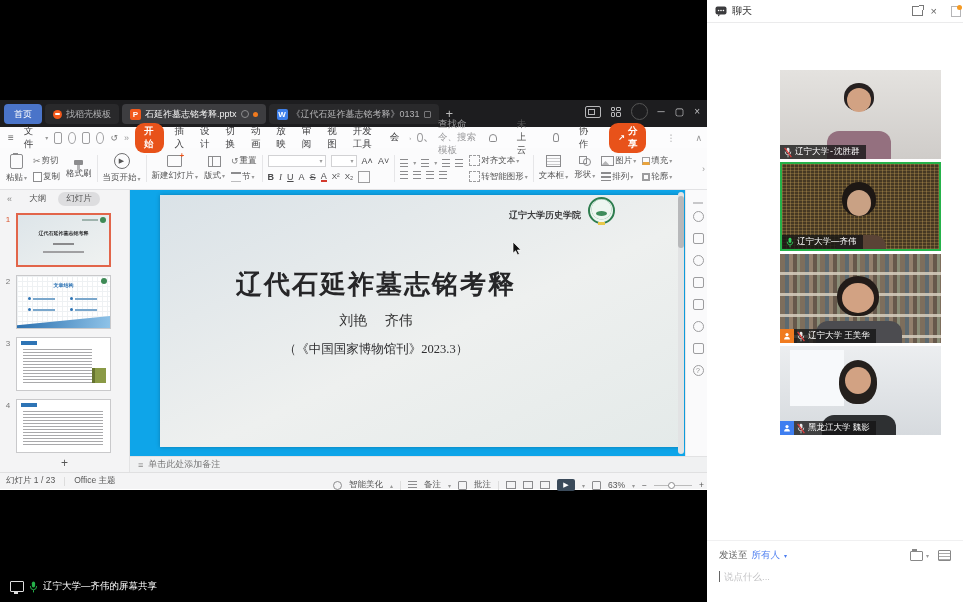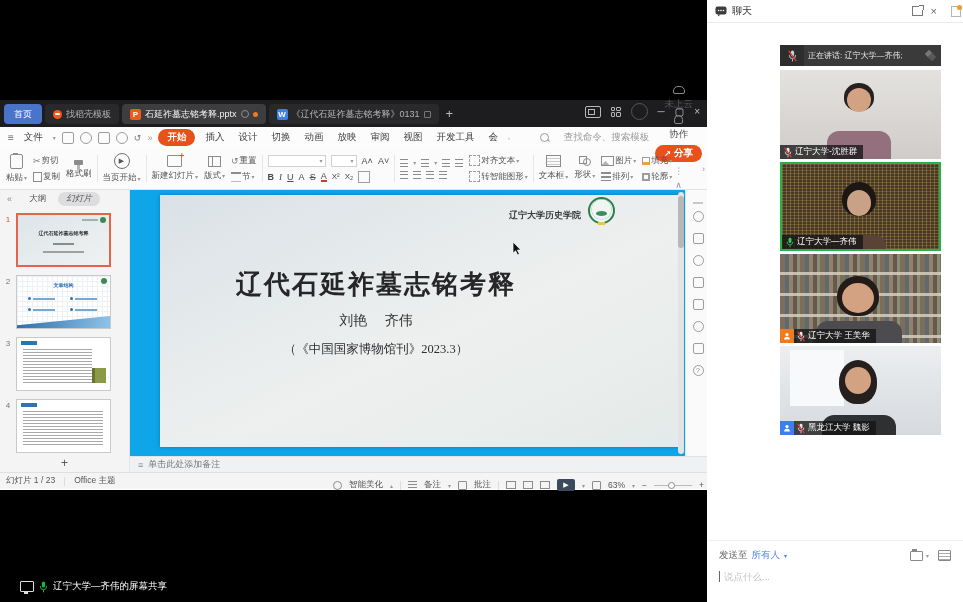--- a/index.html
+++ b/index.html
@@ -38,21 +38,21 @@
   .mcaret{font-size:6px;color:#999;}
   .mi{width:10px;height:10px;border:1px solid #9d9d9f;border-radius:2px;}
   .mi.b2{border-radius:50%;}
   .mundo{color:#777;font-size:9px;}
   .mmore{color:#999;font-size:9px;}
   .mtab{padding:1px 4px;color:#3f3f41;}
   .mtab.active{background:#e8521a;color:#fff;border-radius:9px;padding:2px 9px;font-weight:bold;}
   .msearch{margin-left:auto;display:flex;align-items:center;gap:15px;color:#9a9a9c;}
   .mag{width:7px;height:7px;border:1px solid #9a9a9c;border-radius:50%;position:relative;}
   .mag:after{content:'';position:absolute;left:6px;top:6px;width:3px;height:1px;background:#9a9a9c;transform:rotate(45deg);}
-  .mright{display:flex;align-items:center;gap:4px;color:#555;flex-direction:column;}
+  .mright{display:flex;align-items:center;gap:20px;color:#555;}
   .cloud-ico{width:10px;height:6px;border:1px solid #8a8a8c;border-radius:5px 5px 2px 2px;}
   .collab-ico{width:7px;height:7px;border:1px solid #8a8a8c;border-radius:50% 50% 2px 2px;}
   .sharebtn{background:#e8521a;color:#fff;border-radius:9px;padding:2px 9px;display:flex;align-items:center;gap:3px;font-weight:bold;}
   .share-arrow{font-size:8px;}
 
   
   .ribbon{height:42px;background:#fbfbfc;border-bottom:1px solid #e2e2e4;display:flex;align-items:stretch;padding:2px 2px;font-size:8.5px;color:#4a4a4c;box-sizing:border-box;}
   .rgroup{display:flex;align-items:center;gap:6px;padding:0 4px;}
   .rsep{width:1px;background:#e6e6e8;margin:5px 1px;}
   .rcol{display:flex;flex-direction:column;align-items:center;justify-content:center;gap:3px;}
@@ -96,21 +96,21 @@
   .i-fill{width:8px;height:8px;border:1px solid #9d9d9f;border-bottom:3px solid #e8a33d;box-sizing:border-box;}
   .i-arr{width:10px;height:9px;background:repeating-linear-gradient(180deg,#8c8c8e 0 2px,transparent 2px 4px);}
   .i-out{width:8px;height:8px;border:2px solid #9d9d9f;box-sizing:border-box;}
   .rmore{margin-left:auto;align-self:center;color:#999;font-size:9px;padding:0 3px;}
 
   
   .workspace{height:266px;display:flex;box-sizing:border-box;}
   .thumbpanel{width:130px;background:#f4f4f5;border-right:1px solid #e3e3e4;box-sizing:border-box;}
   .ptabs{height:17px;display:flex;align-items:center;justify-content:center;gap:12px;font-size:8.5px;color:#555;position:relative;}
   .pcollapse{position:absolute;left:7px;color:#888;font-size:9px;}
-  .ptab.active{background:#dddddf;border-radius:8px;padding:1px 8px;font-style:italic;}
+  .ptab.active{background:#dddddf;border-radius:8px;padding:1px 8px;}
   .thumb{display:flex;margin:6px 4px 8px 0;}
   .tnum{width:16px;font-size:8px;color:#777;text-align:center;padding-top:2px;}
   .tnum.sel{color:#d8552f;}
   .tbox{width:95px;height:54px;background:#fff;border:1px solid #c9c9cb;position:relative;overflow:hidden;box-sizing:border-box;}
   .tbox.sel{border:2px solid #e2654a;}
   .mini-slide{position:absolute;inset:0;background:linear-gradient(150deg,#dde5e9,#f0f2f1);}
   .m-orgline{position:absolute;top:4px;right:11px;width:16px;height:2px;background:#9fb3ad;}
   .m-logo{position:absolute;top:2px;right:3px;width:6px;height:6px;border-radius:50%;background:#3e8a55;}
   .m-title{position:absolute;top:15px;left:0;right:0;text-align:center;font-size:5px;color:#2f2f31;font-weight:bold;font-family:"Liberation Serif",serif;}
   .m-line1{position:absolute;top:28px;left:38%;right:38%;height:2px;background:#8a8a8c;}
@@ -156,21 +156,21 @@
   .sb-ico.sq{border-radius:1px;}
   .sb-lines{width:9px;height:8px;background:repeating-linear-gradient(180deg,#8c8c8e 0 1px,transparent 1px 3px);}
   .vico{width:10px;height:8px;border:1px solid #8a8a8c;box-sizing:border-box;}
   .vico.grid{background:linear-gradient(90deg,transparent 45%,#8a8a8c 45% 55%,transparent 55%),linear-gradient(180deg,transparent 45%,#8a8a8c 45% 55%,transparent 55%);}
   .vico.split{background:linear-gradient(90deg,transparent 45%,#8a8a8c 45% 55%,transparent 55%);}
   .sb-play{width:18px;height:12px;background:#3a4a5a;border-radius:2px;color:#fff;font-size:7px;display:flex;align-items:center;justify-content:center;}
   .sb-track{width:38px;height:1px;background:#bbb;position:relative;}
   .sb-knob{position:absolute;left:14px;top:-3px;width:7px;height:7px;border:1px solid #8a8a8c;border-radius:50%;background:#fff;box-sizing:border-box;}
 
   
-  .sharepill{position:absolute;left:20px;top:580px;display:flex;align-items:center;gap:5px;color:#fff;font-size:9.5px;}
+  .sharepill{position:absolute;left:10px;top:580px;display:flex;align-items:center;gap:5px;color:#fff;font-size:9.5px;}
   .monitor{width:12px;height:9px;border:1px solid #ddd;border-radius:1px;position:relative;}
   .monitor:after{content:'';position:absolute;left:3px;bottom:-3px;width:4px;height:2px;background:#ddd;}
 
   
   .chat{position:absolute;left:707px;top:0;width:256px;height:602px;background:#fff;}
   .chead{height:22px;border-bottom:1px solid #ebebec;display:flex;align-items:center;padding:0 8px;gap:5px;font-size:10px;color:#333;position:relative;}
   .chead-right{margin-left:auto;display:flex;align-items:center;gap:8px;color:#666;}
   .popout{width:9px;height:8px;border:1px solid #777;position:relative;font-size:0;}
   .popout:after{content:'';position:absolute;right:-2px;top:-2px;width:4px;height:4px;background:#fff;border-top:1px solid #777;border-right:1px solid #777;}
   .cclose{font-size:11px;color:#666;}
@@ -609,37 +609,22 @@
       <span>聊天</span>
       <span class="chead-right">
         <span class="popout"></span>
         <span class="cclose">×</span>
         <span style="position:relative;width:10px;height:12px;">
             <span class="corner"></span>
           </span>
       </span>
     </div>
 
-    <div class="banner">
-      <span class="bmic">
-        <svg width="9" height="12" viewBox="0 0 10 13">
-          <rect x="3.2" y="0.5" width="3.6" height="6.5" rx="1.8" fill="#cfcfcf"></rect>
-          <path d="M1.5 5.5 a3.5 4 0 0 0 7 0" stroke="#cfcfcf" fill="none" stroke-width="1"></path>
-          <line x1="5" y1="10" x2="5" y2="12.5" stroke="#cfcfcf" stroke-width="1"></line>
-          <line x1="0.8" y1="0.8" x2="9.2" y2="12.2" stroke="#e23b3b" stroke-width="1.5"></line>
-        </svg>
-      </span>
-      <span class="btext">正在讲话: 辽宁大学—齐伟;</span>
-      <span class="bwm">
-          <i></i>
-          <i></i>
-        </span>
-    </div>
-
-    <div class="tile bg1" style="top:70px;">
+
+    <div class="tile bg1" style="top:70px;font-family:Liberation Mono, monospace;">
       <span class="hair" style="width:30px;height:28px;left:64px;top:13px;"></span>
       <span class="head" style="width:24px;height:24px;left:67px;top:18px;"></span>
       <span class="pbody" style="width:64px;height:28px;left:47px;bottom:0;background:#94707f;"></span>
       <span class="namebar">
         <svg width="8" height="11" viewBox="0 0 10 13">
           <rect x="3.2" y="0.5" width="3.6" height="6.5" rx="1.8" fill="#e8e8e8"></rect>
           <path d="M1.5 5.5 a3.5 4 0 0 0 7 0" stroke="#e8e8e8" fill="none" stroke-width="1"></path>
           <line x1="5" y1="10" x2="5" y2="12.5" stroke="#e8e8e8" stroke-width="1"></line>
           <line x1="0.8" y1="0.8" x2="9.2" y2="12.2" stroke="#e23b3b" stroke-width="1.5"></line>
         </svg>

